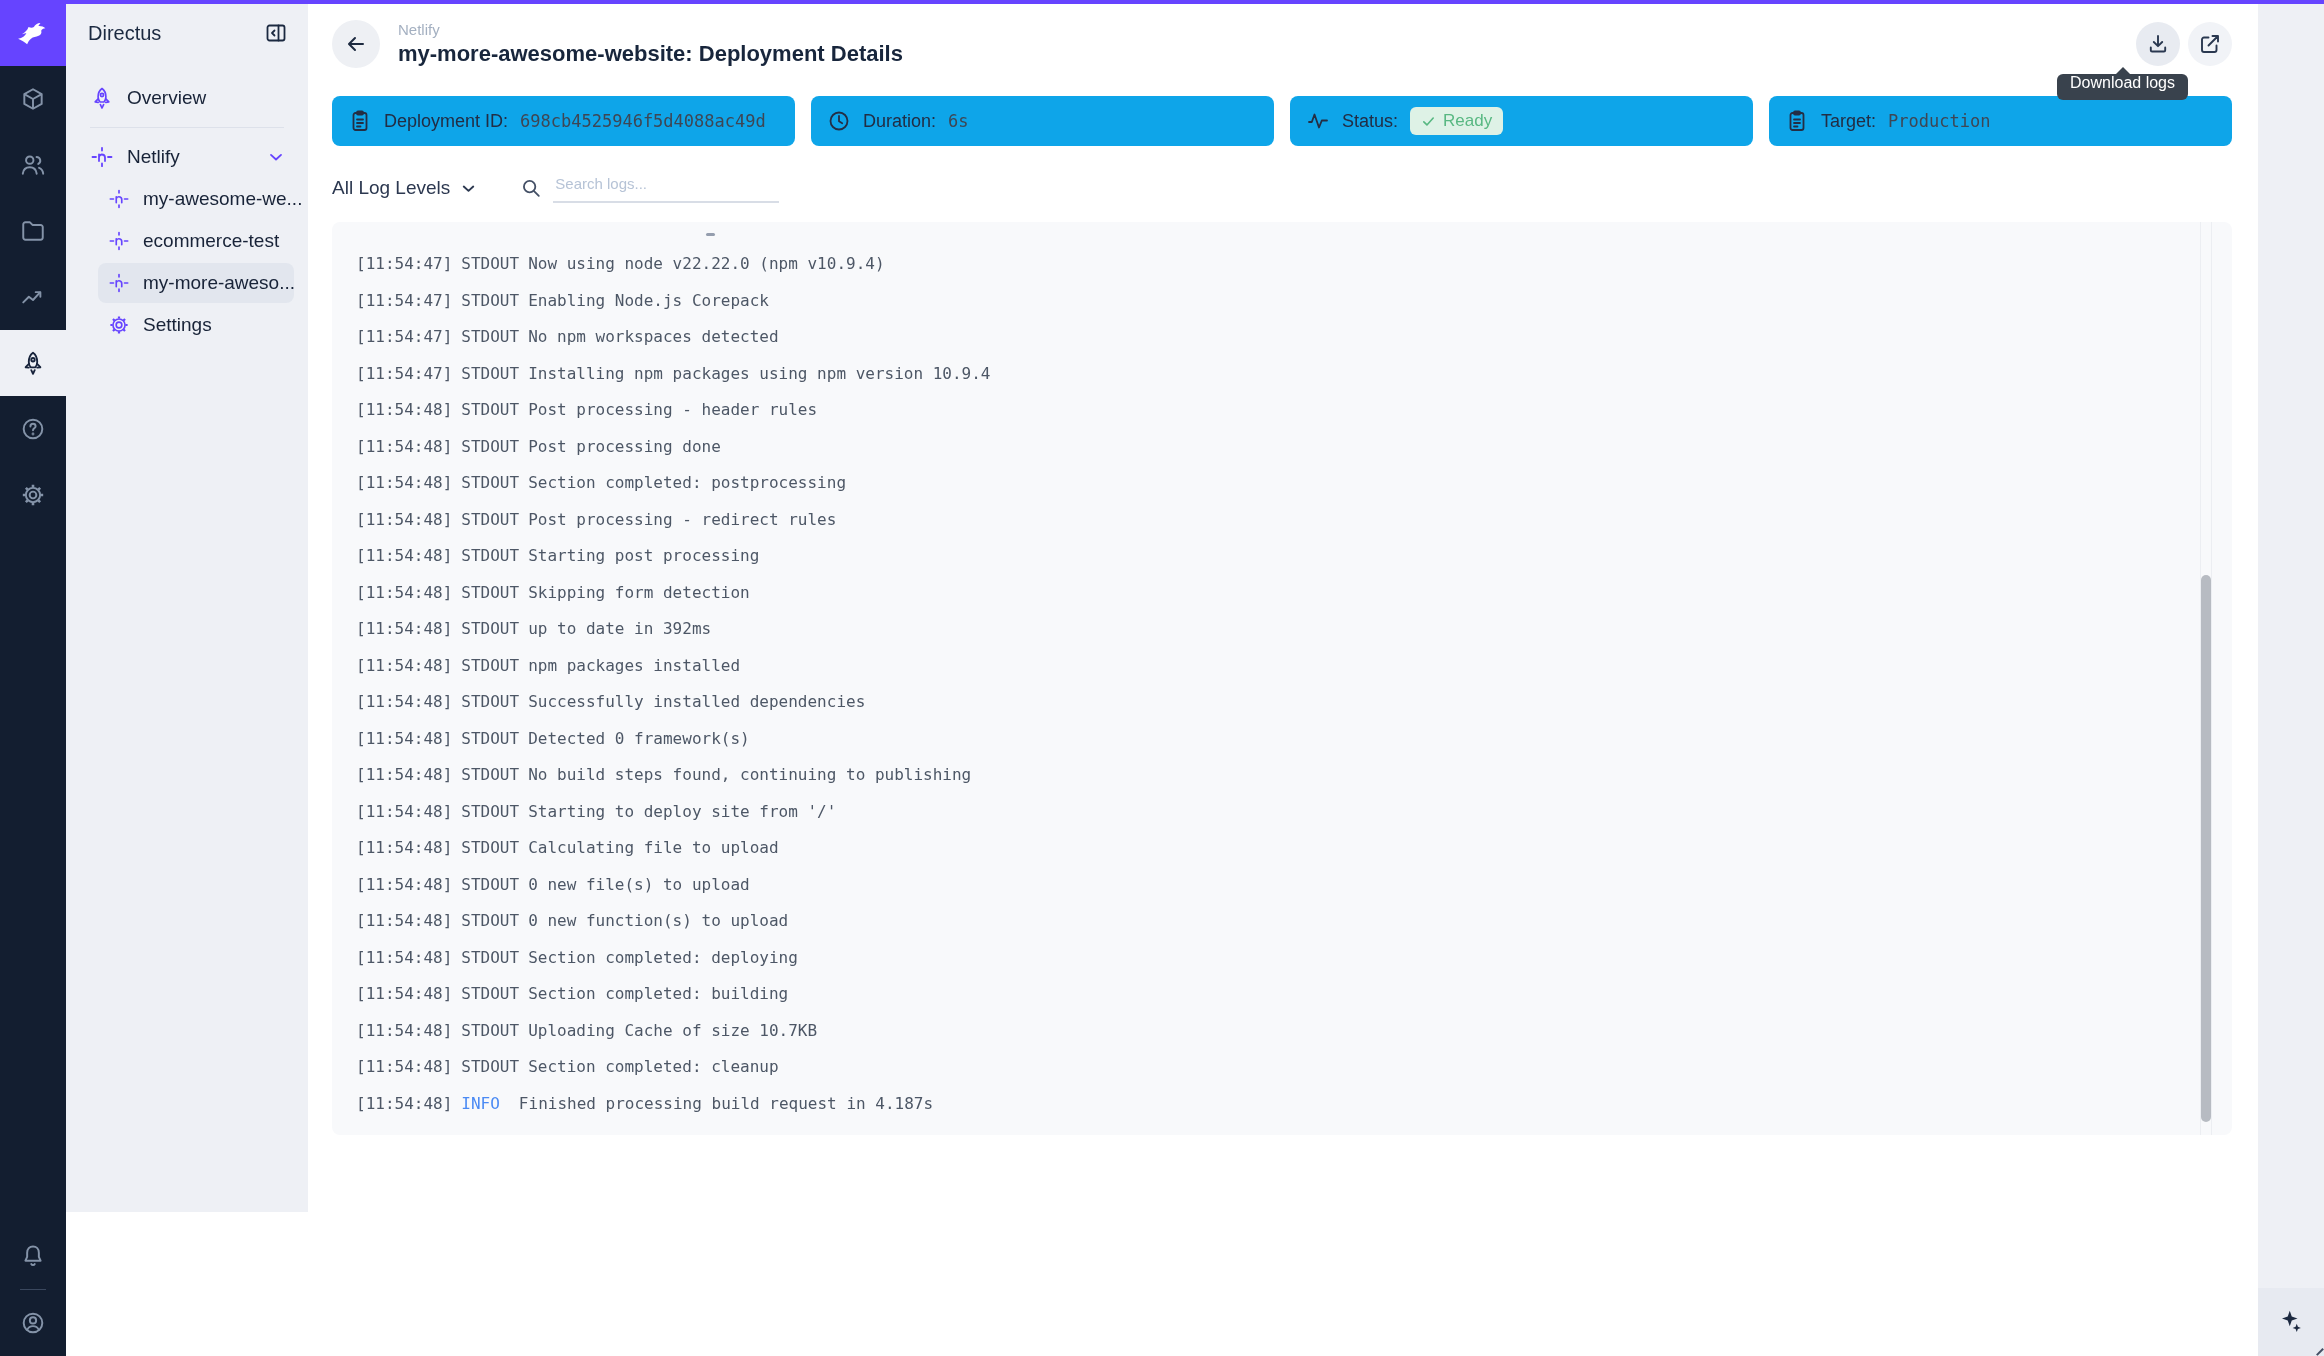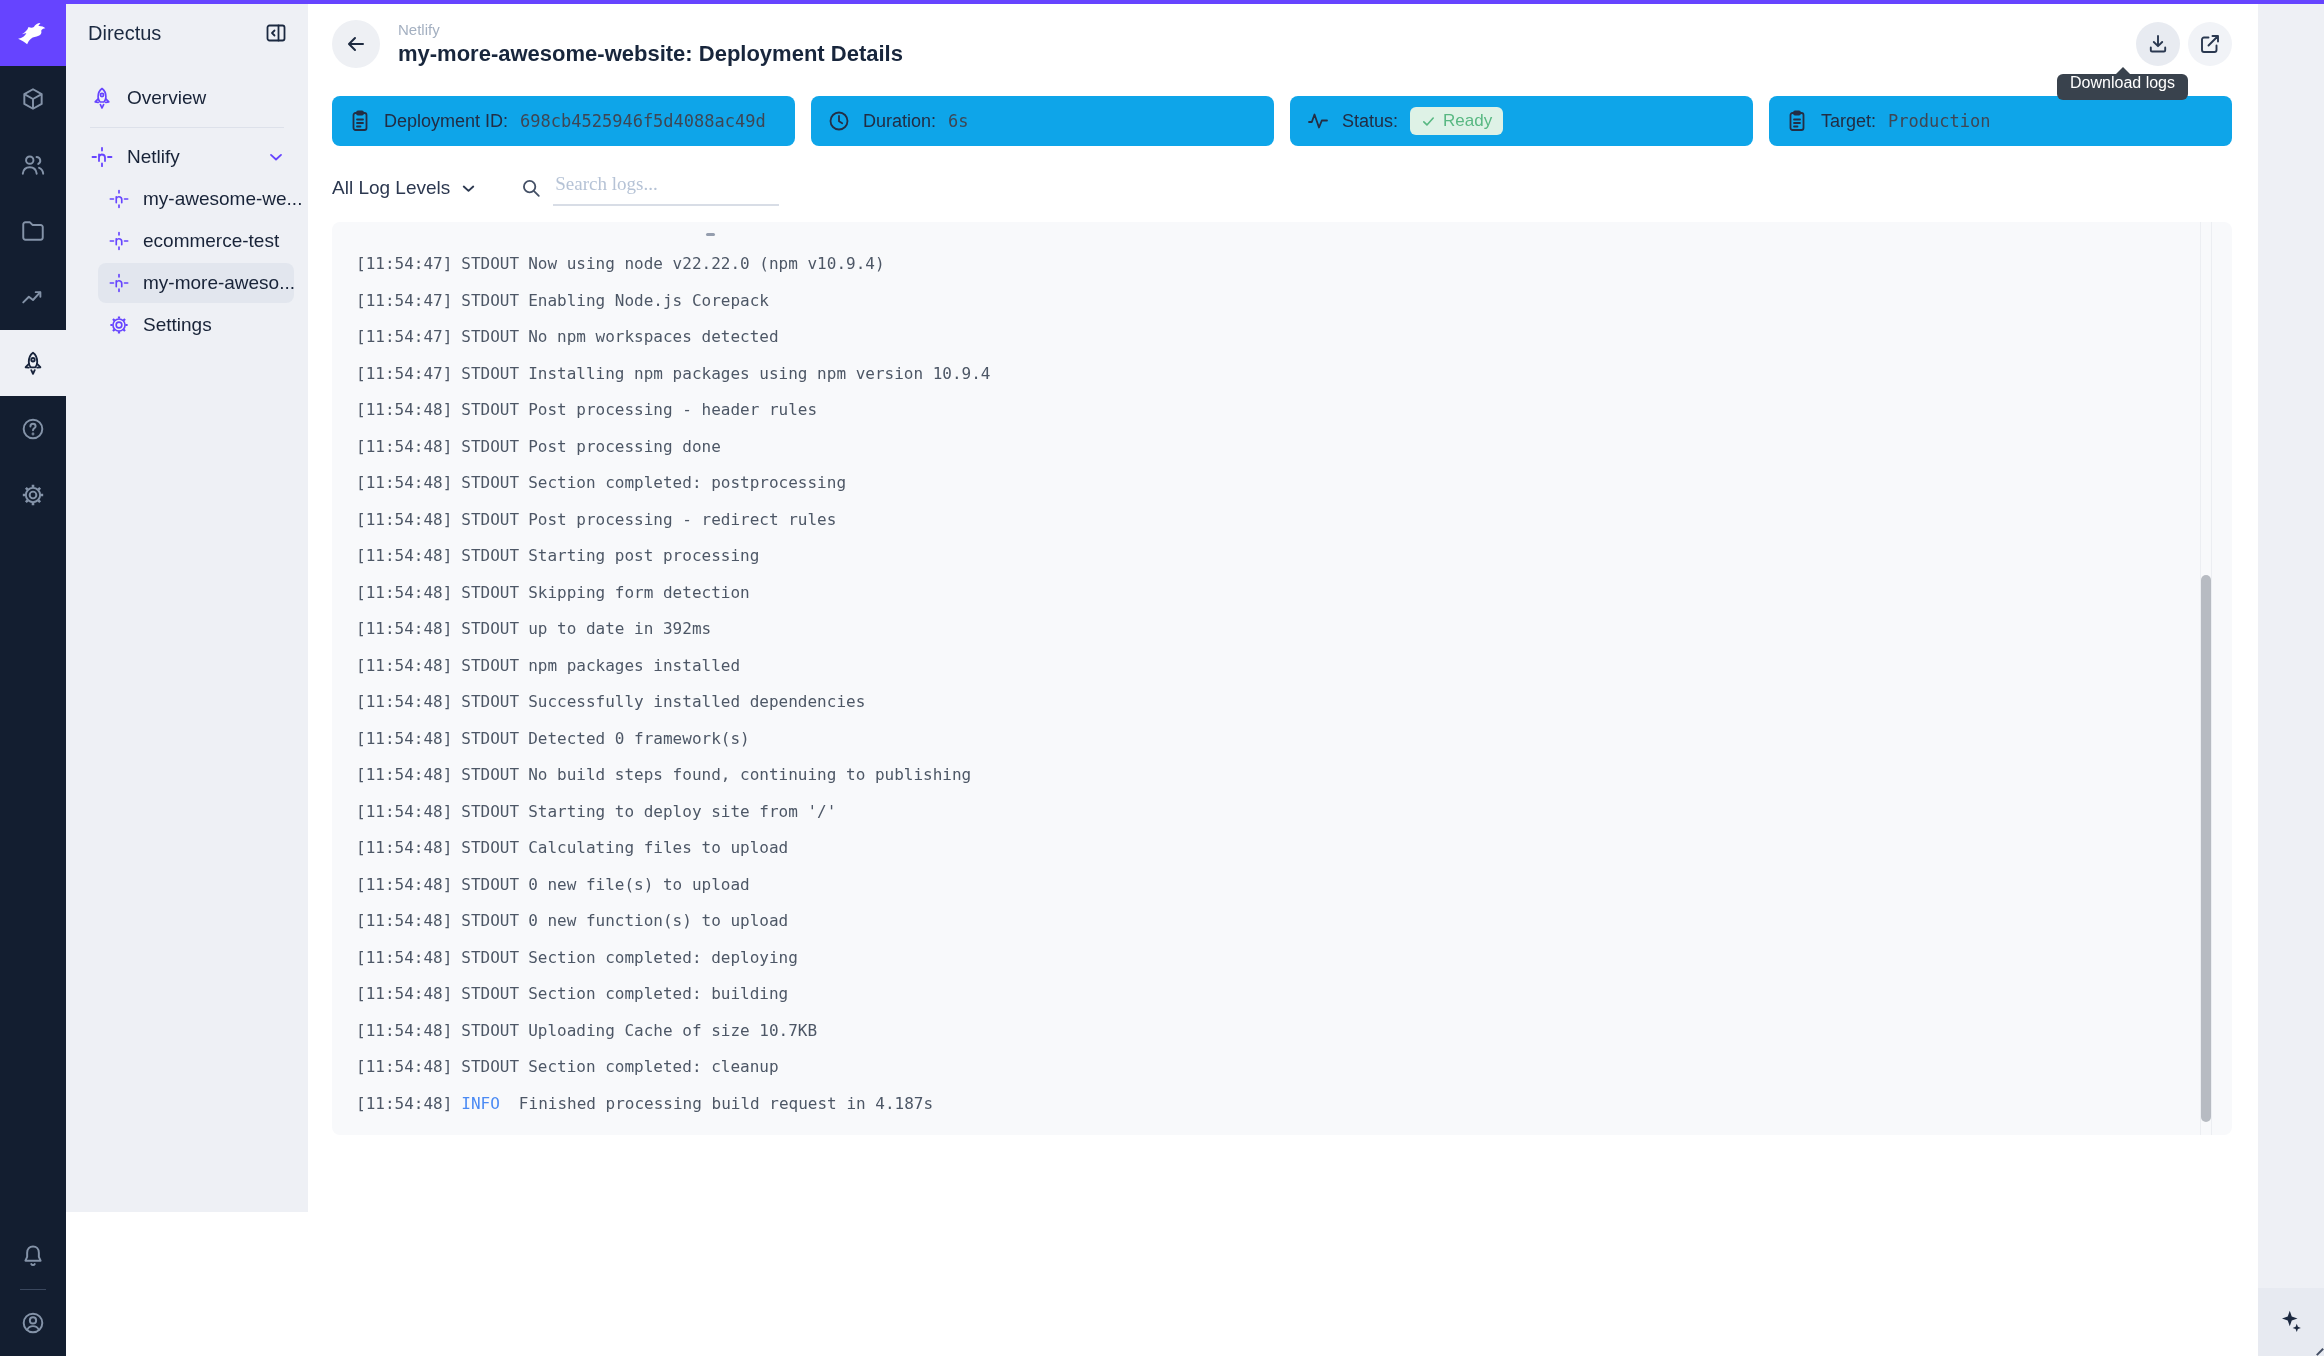--- a/index.html
+++ b/index.html
@@ -94,21 +94,21 @@
     background:#def2e6; color:#58b882; border-radius:6px; padding:4px 11px;
     font-size:17px; font-weight:500; display:flex; align-items:center; gap:7px;
   }
 
   .filter-row { display:flex; align-items:center; margin-top:22px; height:40px; }
   .levels-select { display:flex; align-items:center; gap:9px; font-size:19px; font-weight:500; color:#2c3850; cursor:pointer; }
   .search-box { margin-left:42px; display:flex; align-items:center; }
   .search-icon { color:#445066; margin-right:11px; }
   .search-input {
     width:226px; border:none; border-bottom:2px solid #d8dde6; background:transparent;
-    font-family:Liberation Serif, serif; font-size:19px; padding:2px 2px 9px; color:#2c3850; outline:none;
+    font-family:Liberation Sans, sans-serif; font-size:15px; padding:2px 2px 9px; color:#2c3850; outline:none;
   }
   .search-input::placeholder { color:#b6c3d6; }
 
   .log-panel {
     margin-top:14px; height:913px; background:#f8f9fb; border-radius:8px;
     position:relative; overflow:hidden; padding:24px 60px 0 24px;
   }
   .log-lines { font-family:"DejaVu Sans Mono", monospace; font-size:16px; color:#4d5766; }
   .log-line { line-height:36.5px; white-space:pre; }
   .log-level { margin:0 9px; }
@@ -433,21 +433,21 @@
         <div class="log-line"><span class="log-time">[11:54:48]</span><span class="log-level lvl-STDOUT">STDOUT</span><span class="log-msg">npm packages installed</span></div>
 
         <div class="log-line"><span class="log-time">[11:54:48]</span><span class="log-level lvl-STDOUT">STDOUT</span><span class="log-msg">Successfully installed dependencies</span></div>
 
         <div class="log-line"><span class="log-time">[11:54:48]</span><span class="log-level lvl-STDOUT">STDOUT</span><span class="log-msg">Detected 0 framework(s)</span></div>
 
         <div class="log-line"><span class="log-time">[11:54:48]</span><span class="log-level lvl-STDOUT">STDOUT</span><span class="log-msg">No build steps found, continuing to publishing</span></div>
 
         <div class="log-line"><span class="log-time">[11:54:48]</span><span class="log-level lvl-STDOUT">STDOUT</span><span class="log-msg">Starting to deploy site from '/'</span></div>
 
-        <div class="log-line"><span class="log-time">[11:54:48]</span><span class="log-level lvl-STDOUT">STDOUT</span><span class="log-msg">Calculating files to upload</span></div>
+        <div class="log-line"><span class="log-time">[11:54:48]</span><span class="log-level lvl-STDOUT">STDOUT</span><span class="log-msg">Calculating file to upload</span></div>
 
         <div class="log-line"><span class="log-time">[11:54:48]</span><span class="log-level lvl-STDOUT">STDOUT</span><span class="log-msg">0 new file(s) to upload</span></div>
 
         <div class="log-line"><span class="log-time">[11:54:48]</span><span class="log-level lvl-STDOUT">STDOUT</span><span class="log-msg">0 new function(s) to upload</span></div>
 
         <div class="log-line"><span class="log-time">[11:54:48]</span><span class="log-level lvl-STDOUT">STDOUT</span><span class="log-msg">Section completed: deploying</span></div>
 
         <div class="log-line"><span class="log-time">[11:54:48]</span><span class="log-level lvl-STDOUT">STDOUT</span><span class="log-msg">Section completed: building</span></div>
 
         <div class="log-line"><span class="log-time">[11:54:48]</span><span class="log-level lvl-STDOUT">STDOUT</span><span class="log-msg">Uploading Cache of size 10.7KB</span></div>

